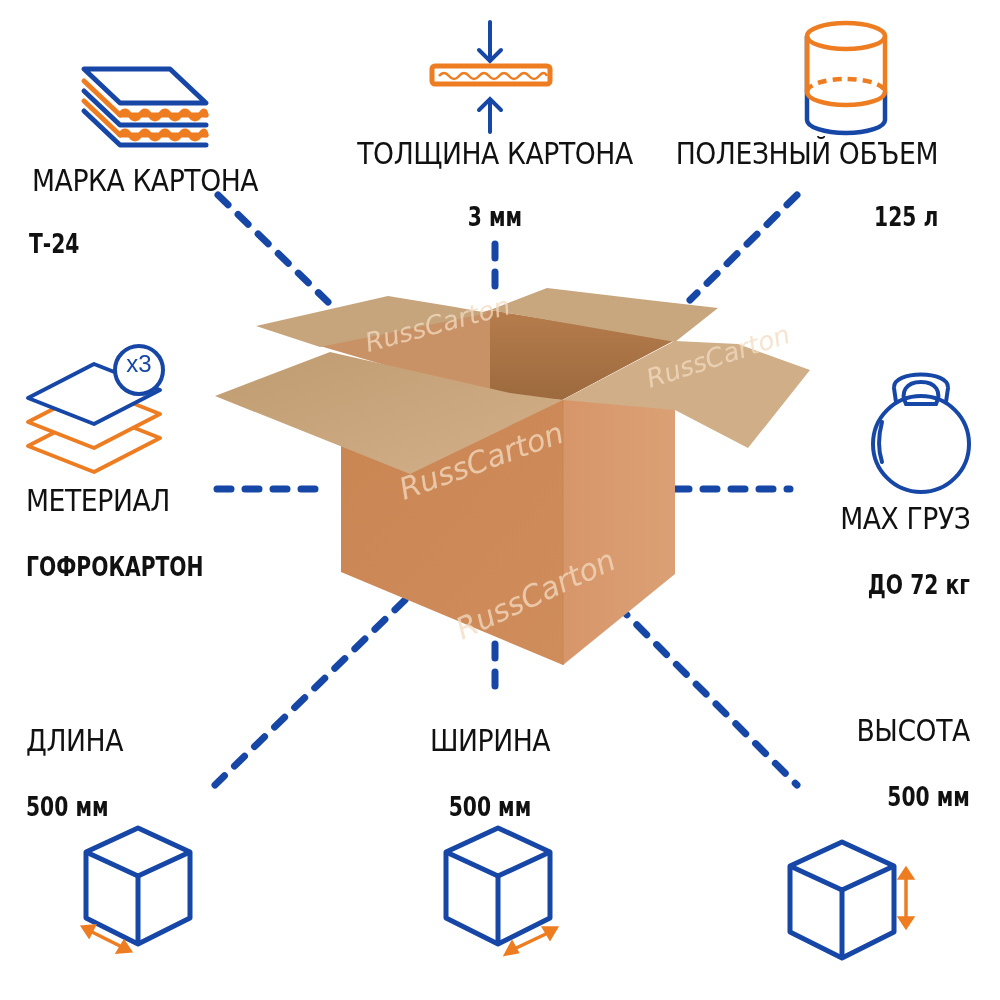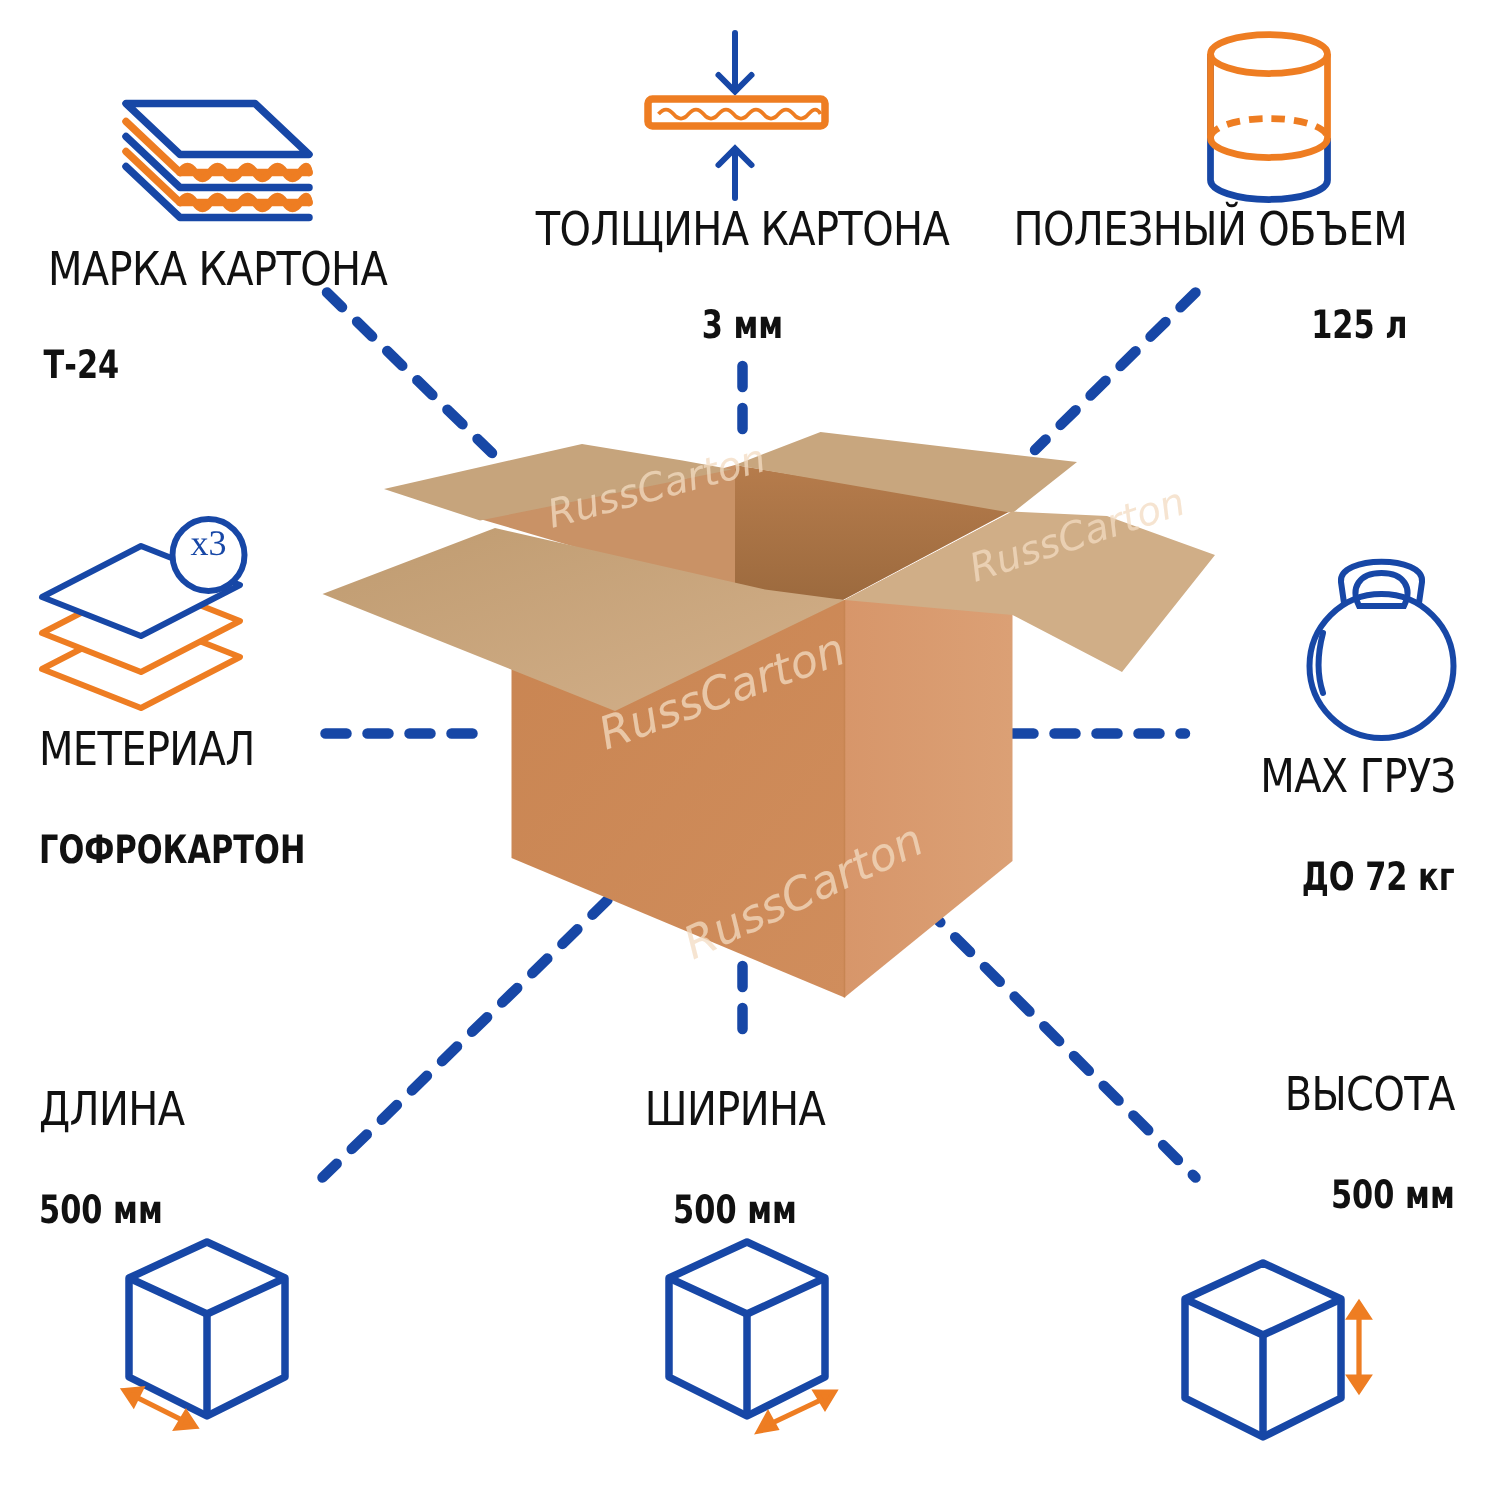--- a/index.html
+++ b/index.html
@@ -125,21 +125,21 @@
 
 <div class="abs" style="left:0;top:330px;width:260px;height:270px;">
   <svg width="150" height="140" style="left:24px;top:8px;">
     <g fill="none" stroke-width="4" stroke-linejoin="round">
       <polygon points="4,108 70,74 136,100 70,134" stroke="#ee7d22"></polygon>
       <polygon points="4,84 70,50 136,76 70,110" stroke="#ee7d22" fill="#ffffff"></polygon>
       <polygon points="4,60 70,26 136,52 70,86" stroke="#1747a6" fill="#ffffff"></polygon>
     </g>
     <circle cx="115" cy="32" r="24" fill="#ffffff" stroke="#1747a6" stroke-width="4"></circle>
   </svg>
-  <div style="position:absolute;left:114px;top:20px;width:50px;text-align:center;font-family:Liberation Serif, serif;font-size:24px;color:#1747a6;">x3</div>
+  <div style="position:absolute;left:114px;top:20px;width:50px;text-align:center;font-family:Liberation Sans, sans-serif;font-size:24px;color:#1747a6;">x3</div>
   <div class="label left" style="left:26px;top:152px;">МЕТЕРИАЛ</div>
   <div class="value left" style="left:26px;top:222px;">ГОФРОКАРТОН</div>
 </div>
 
 <div class="abs" style="left:760px;top:348px;width:240px;height:270px;">
   <svg width="110" height="130" style="left:106px;top:14px;">
     <g fill="none" stroke="#1747a6" stroke-width="4" stroke-linecap="round">
       <path d="M30,40 L28,26 C26,8 84,8 82,26 L80,40"></path>
       <path d="M40,42 C34,30 40,20 55,20 C70,20 76,30 70,42 Z"></path>
       <circle cx="55" cy="82" r="48"></circle>

